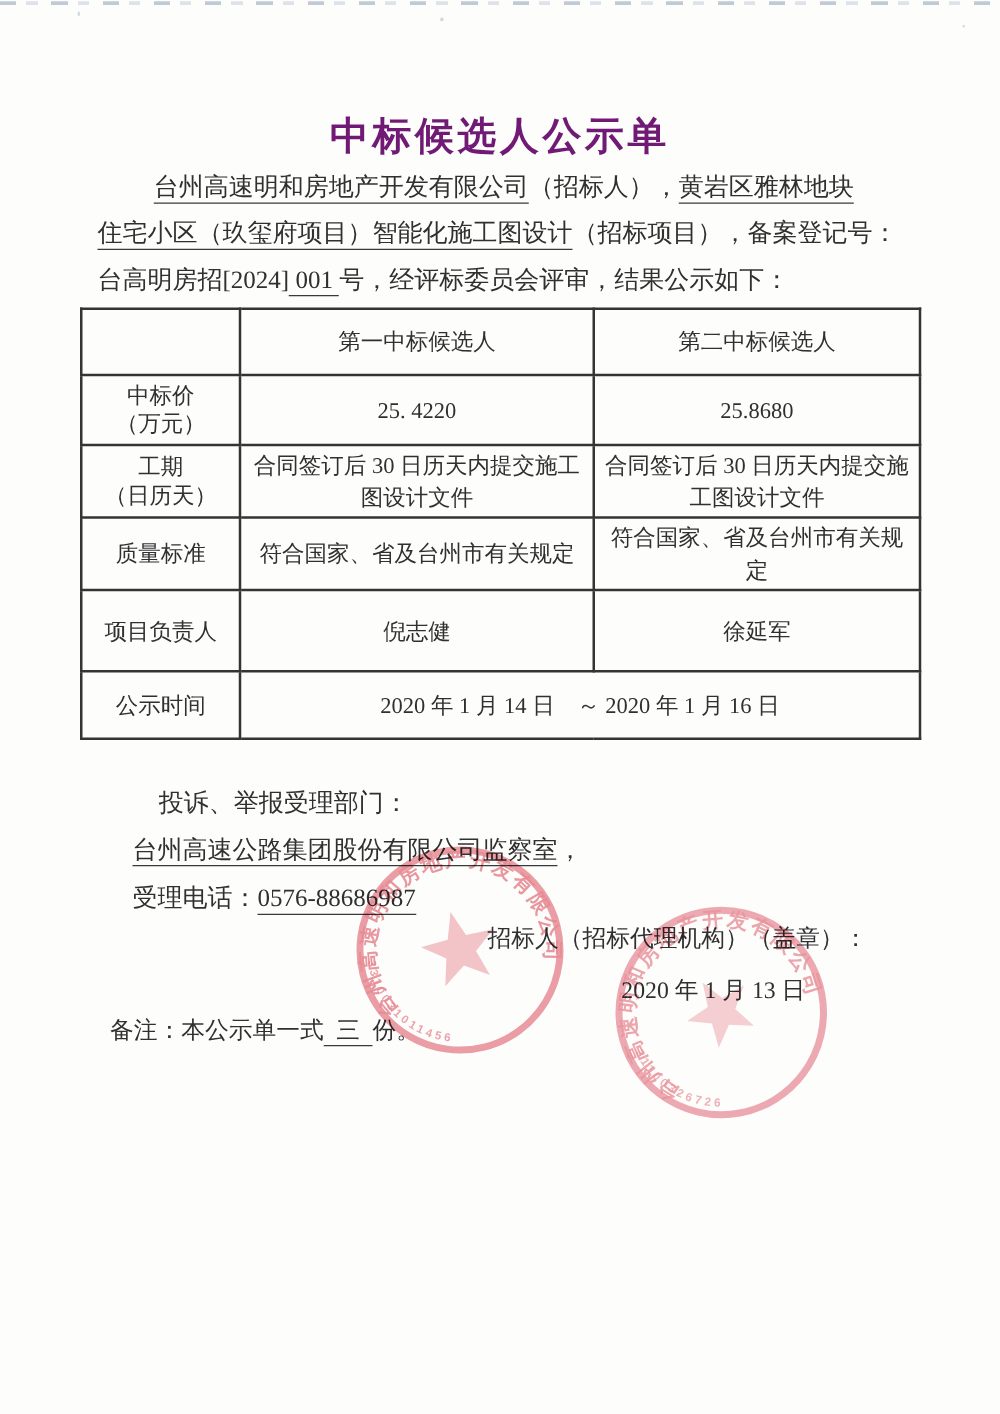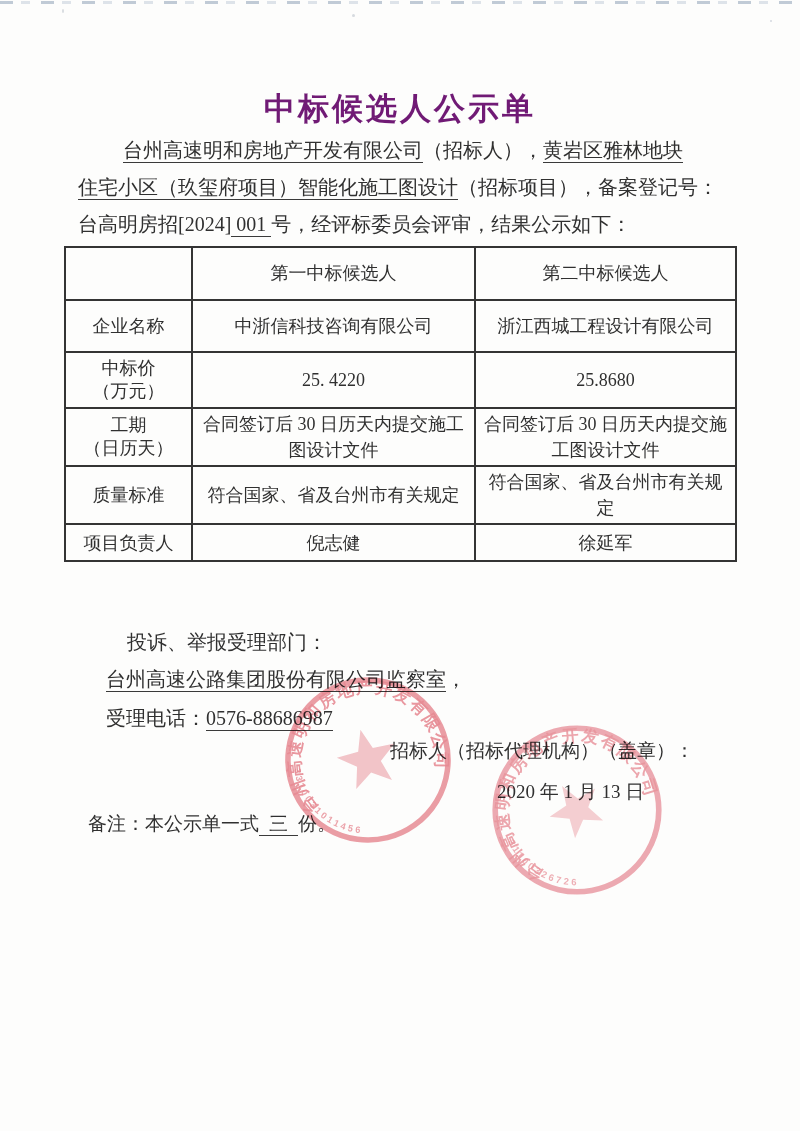--- a/index.html
+++ b/index.html
@@ -98,25 +98,20 @@
         <col style="width:127px">
         <col style="width:283px">
         <col style="width:261px">
       </colgroup>
     <tbody>
         <tr style="height:53px">
       <td></td>
       <th>第一中标候选人</th>
       <th>第二中标候选人</th>
     </tr>
-    <tr style="height:52px">
-      <td>企业名称</td>
-      <td>中浙信科技咨询有限公司</td>
-      <td>浙江西城工程设计有限公司</td>
-    </tr>
     <tr style="height:56px">
       <td>
             <span class="lbl2">中标价</span>
             <span class="lbl2">（万元）</span>
           </td>
       <td>25. 4220</td>
       <td>25.8680</td>
     </tr>
     <tr style="height:55px">
       <td>
@@ -124,24 +119,28 @@
             <span class="lbl2">（日历天）</span>
           </td>
       <td>合同签订后 30 日历天内提交施工图设计文件</td>
       <td>合同签订后 30 日历天内提交施工图设计文件</td>
     </tr>
     <tr style="height:50px">
       <td>质量标准</td>
       <td>符合国家、省及台州市有关规定</td>
       <td>符合国家、省及台州市有关规定</td>
     </tr>
-    <tr style="height:37px">
+    <tr style="height:65px">
       <td>项目负责人</td>
       <td>倪志健</td>
       <td>徐延军</td>
+    </tr>
+    <tr style="height:54px">
+      <td>公示时间</td>
+      <td colspan="2">2020 年 1 月 14 日　～ 2020 年 1 月 16 日</td>
     </tr>
   </tbody>
     </table>
 
   <div class="fline f-complaint">投诉、举报受理部门：</div>
   <div class="fline f-dept"><span class="u">台州高速公路集团股份有限公司监察室</span><span>，</span></div>
   <div class="fline f-phone"><span>受理电话：</span><span class="u">0576-88686987</span></div>
   <div class="fline f-sign">招标人（招标代理机构）（盖章）：</div>
   <div class="fline f-date">2020 年 1 月 13 日</div>
   <div class="fline f-note"><span>备注：本公示单一式</span><span class="note-u">三</span><span>份。</span></div>

